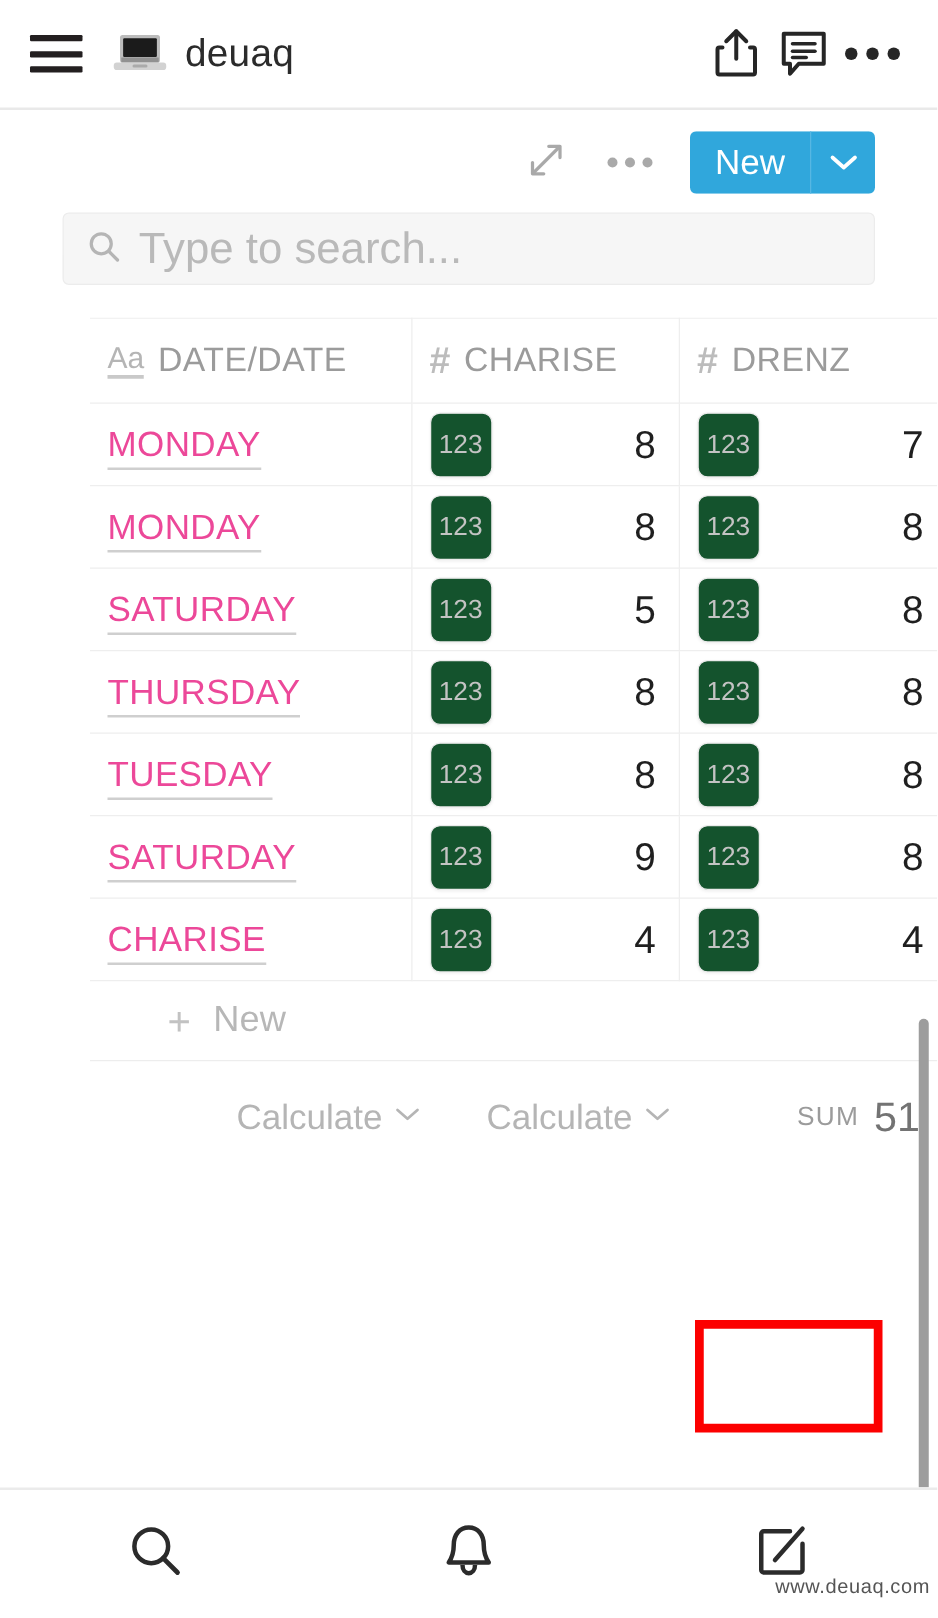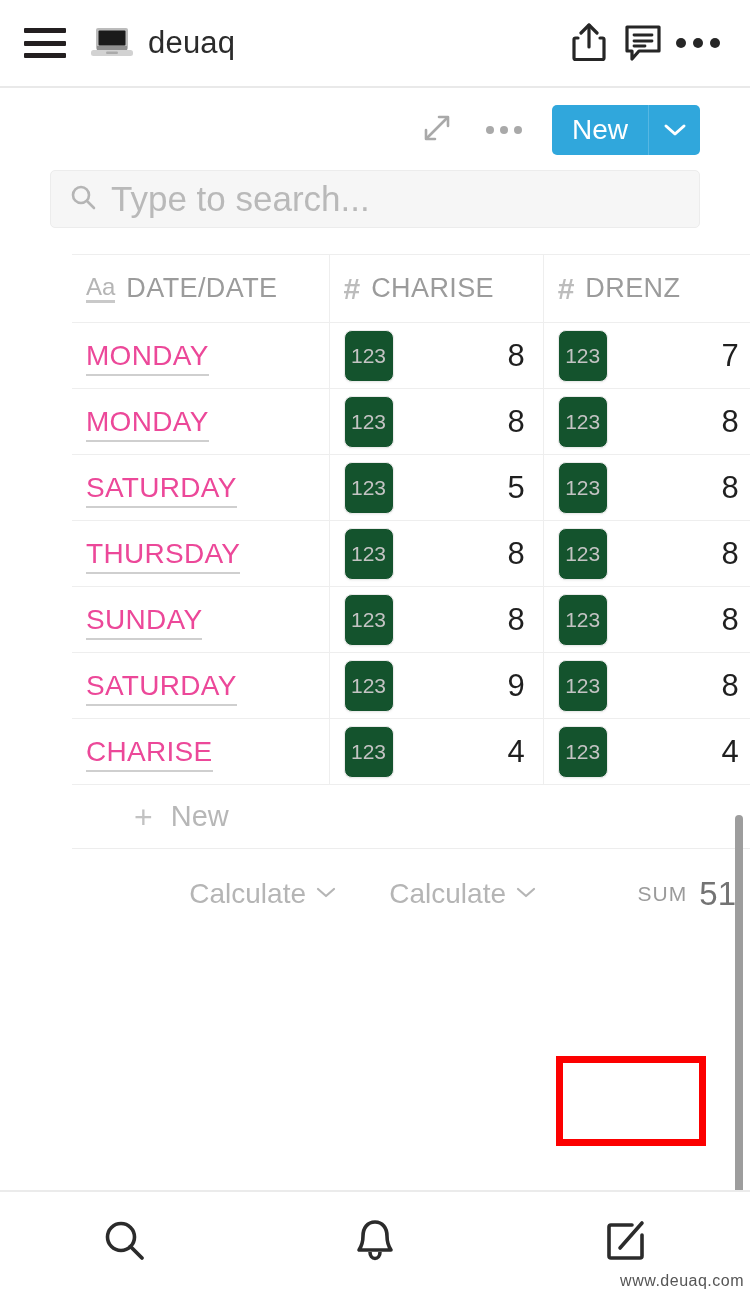--- a/index.html
+++ b/index.html
@@ -293,21 +293,21 @@
   }
   .nav-item {
     flex: 1 1 0;
     display: flex; align-items: center; justify-content: center;
     height: 100%;
     cursor: pointer;
   }
   .watermark {
     position: absolute;
     right: 6px;
-    bottom: 4px;
+    bottom: 15px;
     font-size: 16px;
     color: #555;
     font-family: "Liberation Sans", sans-serif;
     letter-spacing: 0.5px;
     margin-left: 14px;
   }
   .chev { display:block; }
 </style>
 </head>
 <body>
@@ -514,21 +514,21 @@
                 </span>
               </td>
             <td>
                 <span class="num-cell-inner">
                   <span class="badge123">123</span>
                   <span class="num-val"></span>
                 </span>
               </td>
           </tr>
           <tr>
-            <td class="day-cell"><span>SUNDAY</span></td>
+            <td class="day-cell"><span>TUESDAY</span></td>
             <td>
                 <span class="num-cell-inner">
                   <span class="badge123">123</span>
                   <span class="num-val">8</span>
                 </span>
               </td>
             <td>
                 <span class="num-cell-inner">
                   <span class="badge123">123</span>
                   <span class="num-val">8</span>

